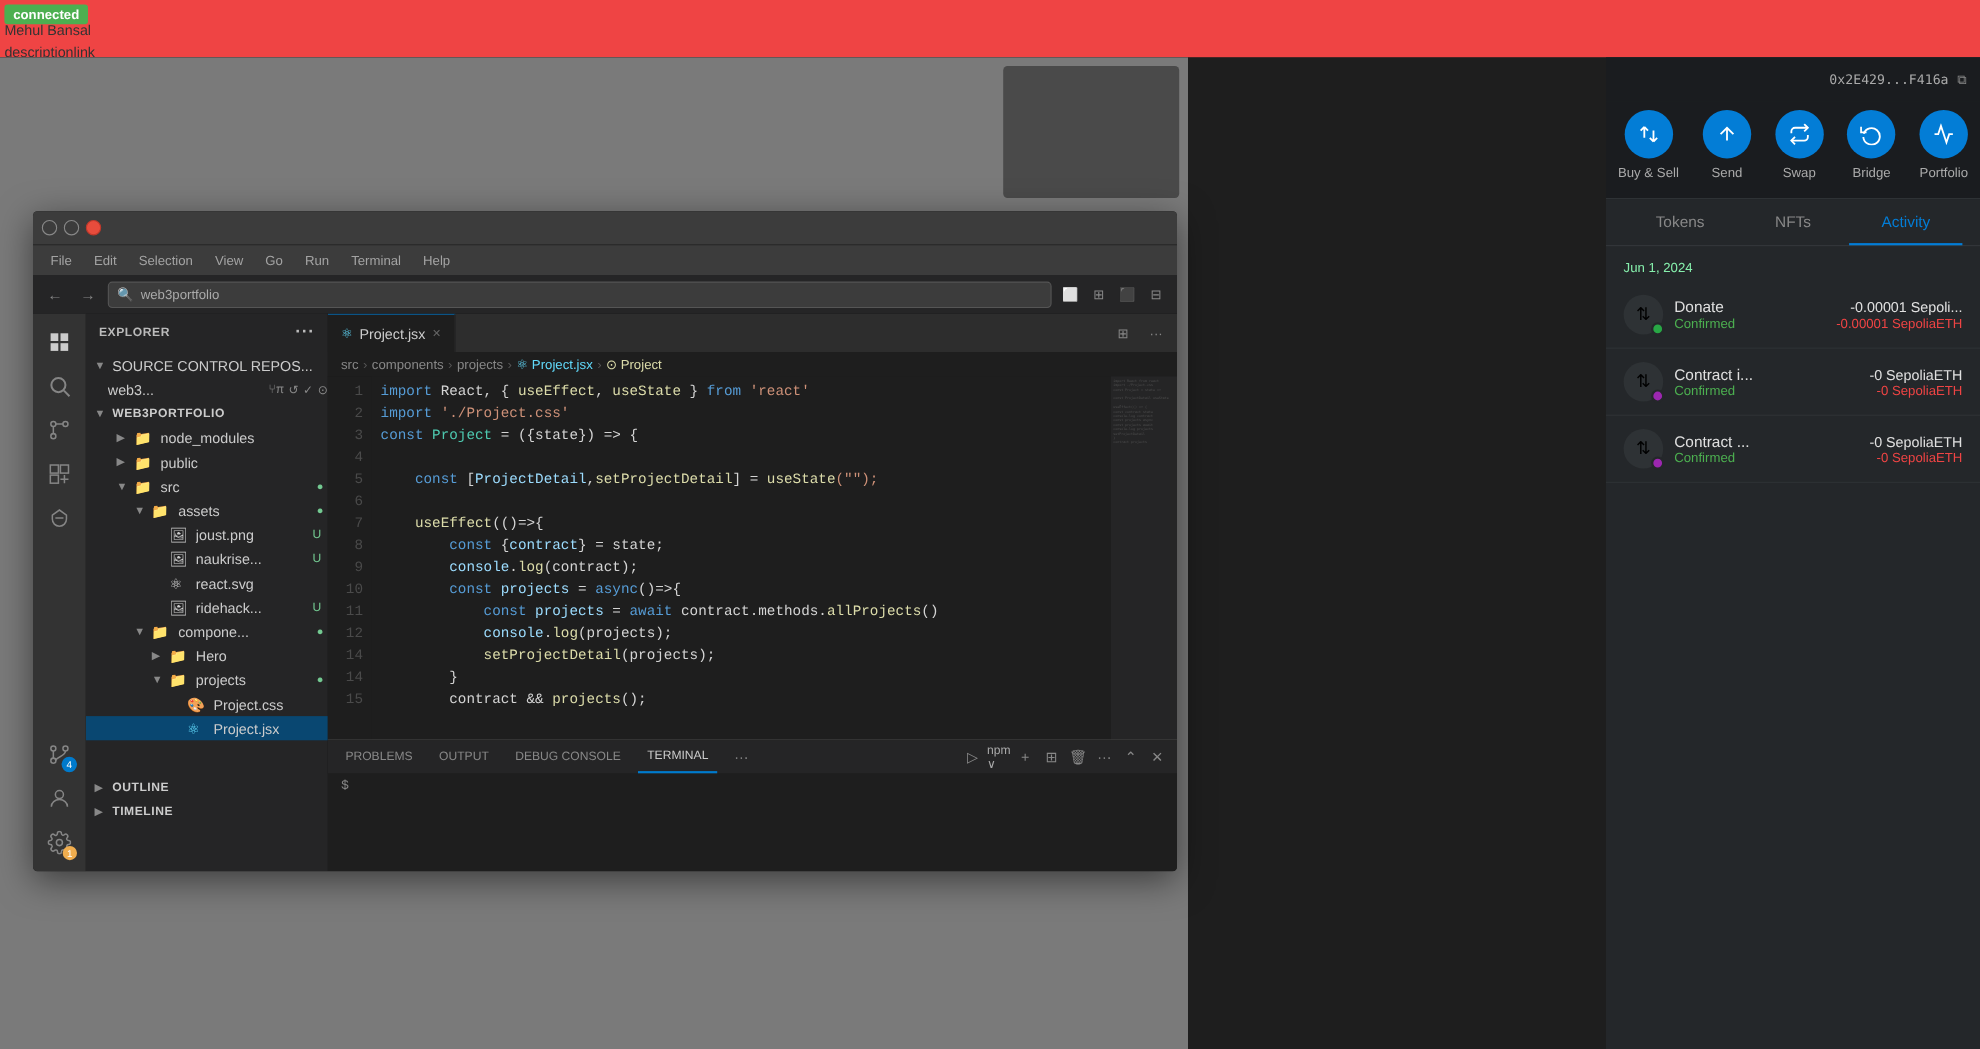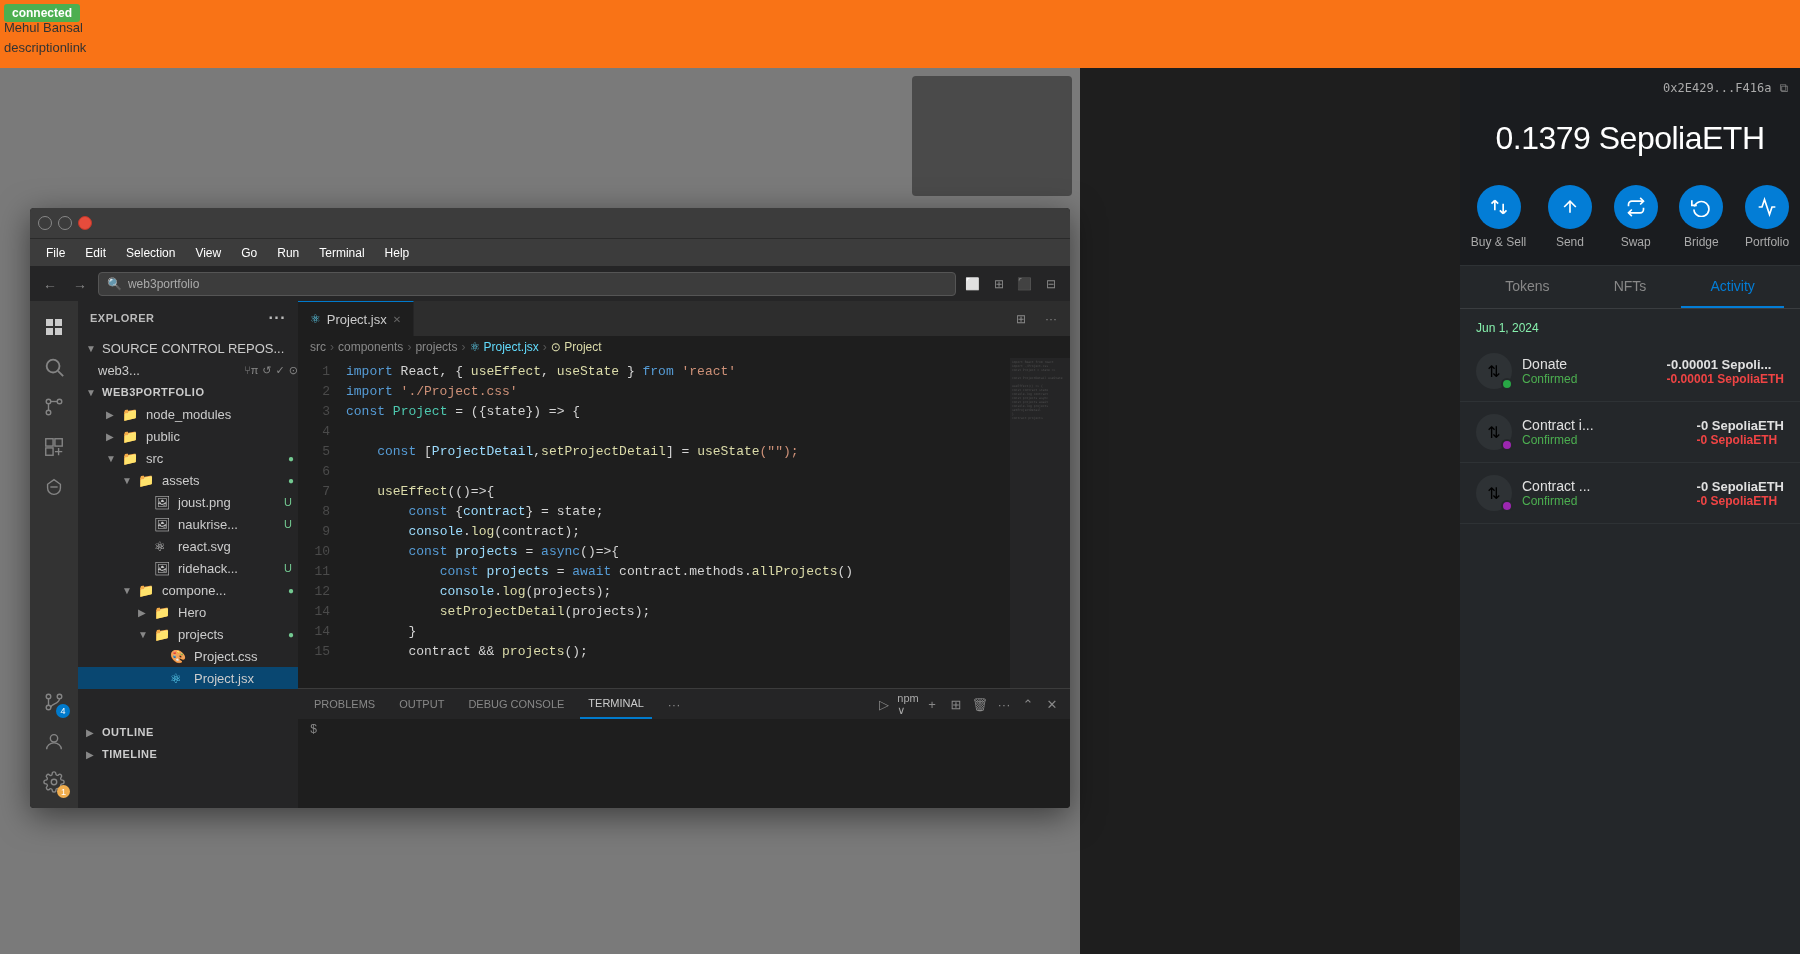--- a/index.html
+++ b/index.html
@@ -1,22 +1,22 @@
 <!DOCTYPE html>
 <html><head>
   <meta charset="utf-8">
   <style>
     * { margin: 0; padding: 0; box-sizing: border-box; }
     body { width: 1800px; height: 954px; overflow: hidden; font-family: -apple-system, BlinkMacSystemFont, 'Segoe UI', sans-serif; background: #1e1e1e; display: flex; flex-direction: column; }
 
     
     .top-bar {
       width: 100%;
-      height: 68px;
-      background: #f97316;
+      height: 52px;
+      background: #ef4444;
       display: flex;
       align-items: flex-start;
       padding: 21px 12px;
       flex-shrink: 0;
       position: relative;
     }
     .connected-badge {
       background: #4caf50;
       color: white;
       font-size: 12px;
@@ -109,21 +109,21 @@
       background: #3c3c3c;
       display: flex;
       align-items: center;
       padding: 0 8px;
       gap: 4px;
       flex-shrink: 0;
       border-top: 1px solid #2a2a2a;
     }
     .menu-item {
       font-size: 12px;
-      color: #ffffff;
+      color: #a3a3a3;
       padding: 2px 8px;
       cursor: pointer;
       border-radius: 3px;
     }
 
     
     .vscode-toolbar {
       height: 35px;
       background: #252526;
       display: flex;
@@ -573,21 +573,21 @@
     .activity-name {
       font-size: 14px;
       color: #e0e0e0;
       font-weight: 500;
     }
     .activity-status {
       font-size: 12px;
       color: #4caf50;
     }
     .activity-amount {
-      font-weight: bold;
+      text-align: right;
     }
     .activity-main-amount {
       font-size: 13px;
       color: #e0e0e0;
       white-space: nowrap;
     }
     .activity-sub-amount {
       font-size: 12px;
       color: #ef4444;
       white-space: nowrap;
@@ -937,23 +937,20 @@
     </div>
   </div>
 
   <div class="wallet-panel" style="position:absolute;right:0;top:0;bottom:0;">
 
     <div class="wallet-top">
       <span class="wallet-address">0x2E429...F416a</span>
       <span class="wallet-copy-icon">⧉</span>
     </div>
 
-    <div class="wallet-balance-area">
-      <div class="wallet-balance">0.1379 SepoliaETH</div>
-    </div>
 
     <div class="wallet-actions">
       <div class="wallet-action">
         <div class="wallet-action-icon">
           <svg width="20" height="20" viewBox="0 0 24 24" fill="none" stroke="white" stroke-width="2">
               <path d="M7 16V4m0 0L3 8m4-4 4 4M17 8v12m0 0 4-4m-4 4-4-4"></path>
             </svg>
         </div>
         <span class="wallet-action-label">Buy &amp; Sell</span>
       </div>

